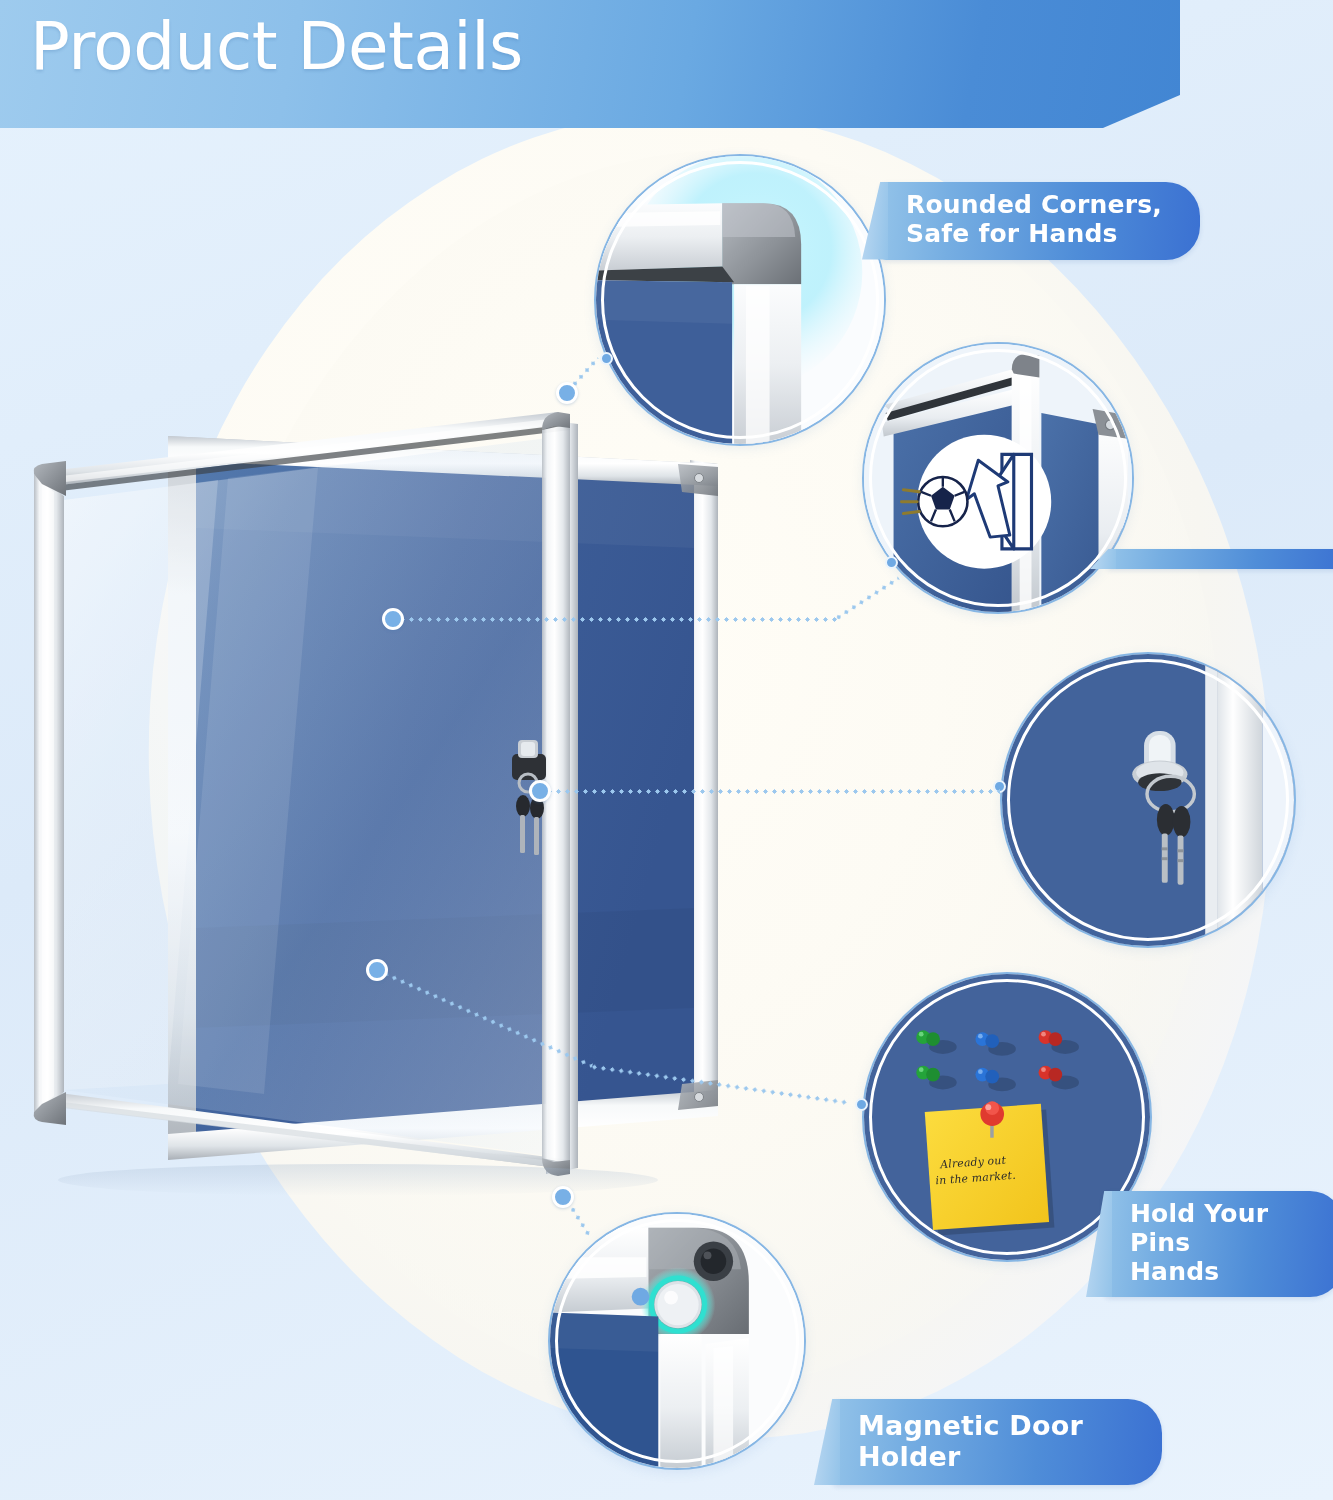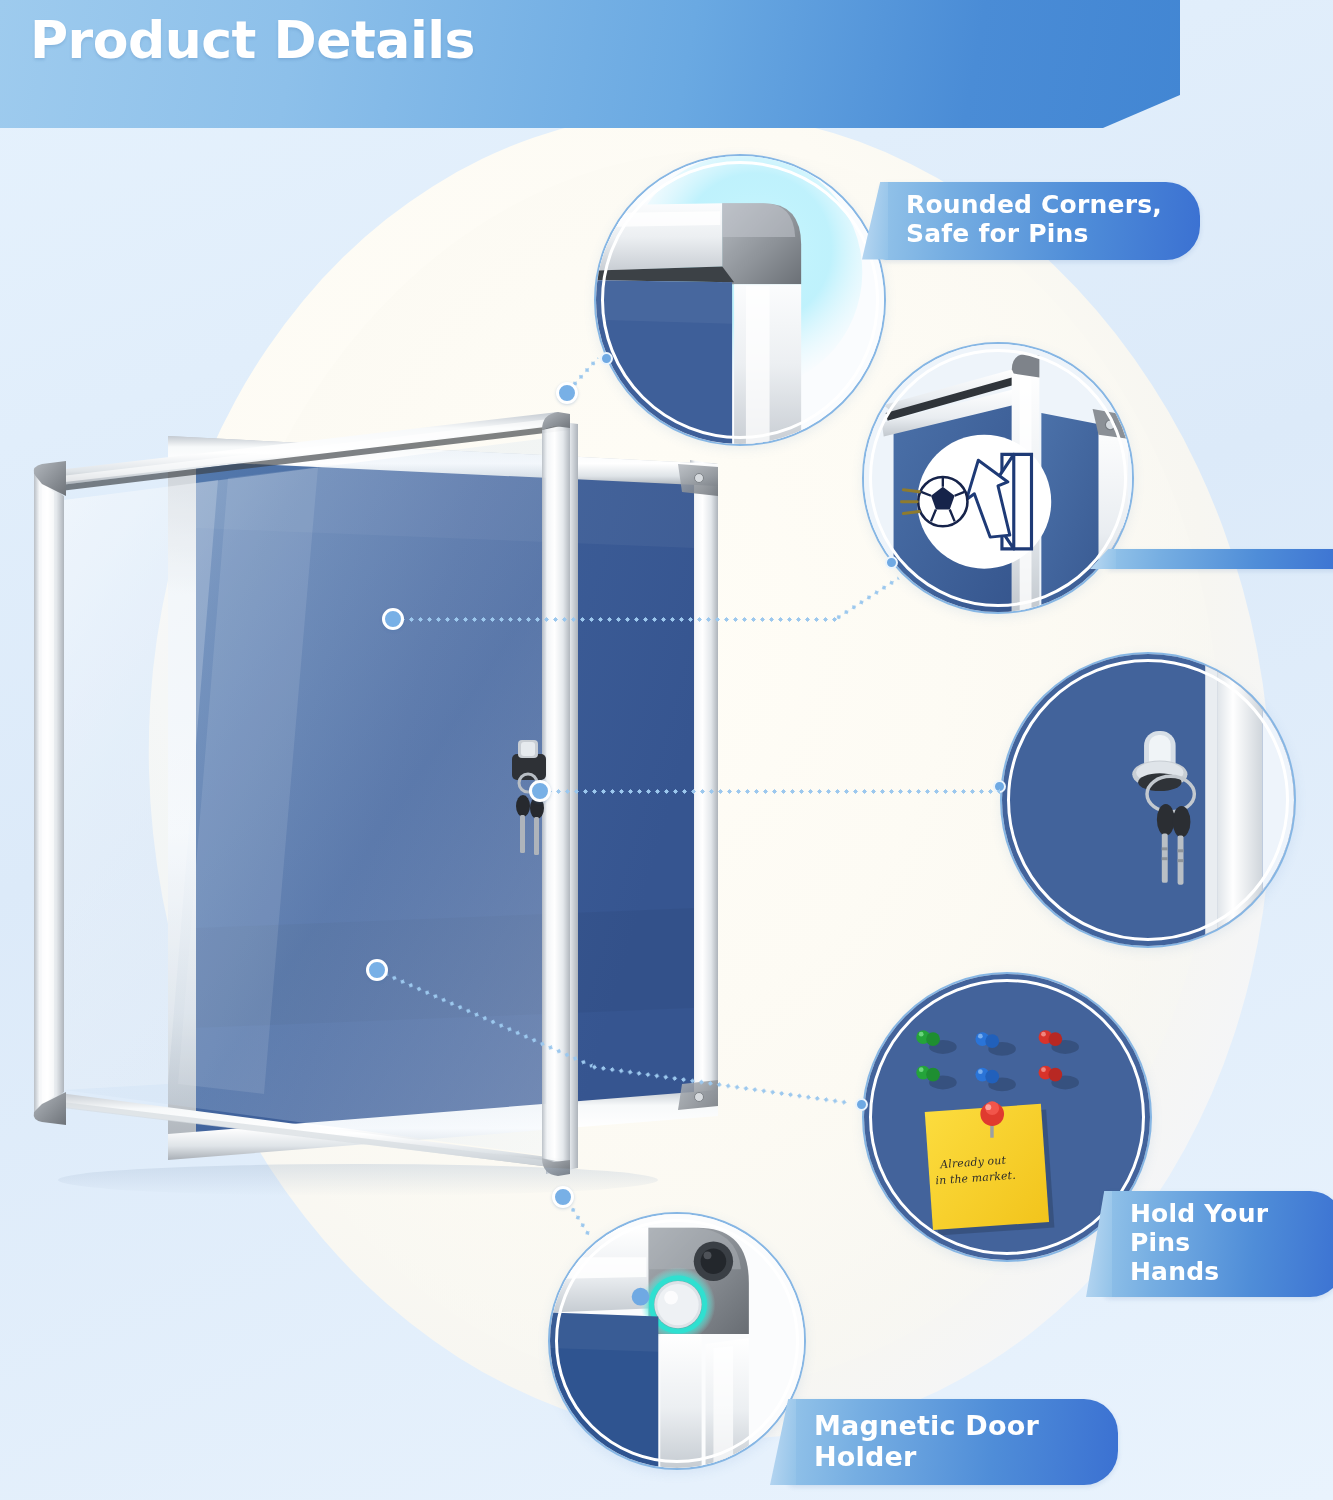--- a/index.html
+++ b/index.html
@@ -27,21 +27,21 @@
   }
 
   
   .banner {
     position:absolute; left:0; top:0; width:1180px; height:128px;
     background:linear-gradient(100deg,#9ecbee 0%,#8dc0ea 25%,#6aa9e2 58%,#4a8cd6 82%, #4286d3 100%);
     clip-path: polygon(0 0, 1180px 0, 1180px 95px, 1103px 128px, 0 128px);
   }
   .banner-title {
     position:absolute; left:30px; top:14px;
-    font-size:52px; font-weight:bold; color:#ffffff;
+    font-size:66px; font-weight:normal; color:#ffffff;
     letter-spacing:-.5px; line-height:1;
     text-shadow:0 2px 3px rgba(40,90,150,.18);
     font-family:"DejaVu Sans", sans-serif;
   }
 
   
   .pill {
     position:absolute;
     color:#fff; font-weight:bold;
     font-family:"DejaVu Sans", sans-serif;
@@ -58,21 +58,21 @@
   .pill .tail {
     position:absolute; left:-18px; top:0; width:26px; height:100%;
     background:linear-gradient(95deg,#bcd9f2 0%,#93c3e9 100%);
     clip-path:polygon(70% 0, 100% 0, 100% 100%, 0 100%);
   }
 
   #pill-rounded { left:880px; top:182px; width:320px; font-size:25px; }
   #pill-shatter { left:1108px; top:549px; width:240px; font-size:25px; }
   #pill-lock    { left:824px; top:873px; width:260px; font-size:27px; padding-top:11px; padding-bottom:13px; }
   #pill-pins    { left:1104px; top:1191px; width:240px; font-size:25px; }
-  #pill-magnet  { left:788px; top:1399px; width:330px; font-size:27px; padding-top:11px; padding-bottom:13px; }
+  #pill-magnet  { left:832px; top:1399px; width:330px; font-size:27px; padding-top:11px; padding-bottom:13px; }
 
   
   .circle {
     position:absolute; border-radius:50%;
     border:2px solid #86b6e4;
     background:#f6fafe;
     overflow:hidden;
     box-shadow:0 3px 12px rgba(90,140,200,.12);
   }
   .circle::after{
@@ -486,21 +486,21 @@
   <div class="dotline" style="left:382px; top:970px; width:230px; transform:rotate(24deg);"></div>
   <div class="dotline" style="left:590px; top:1064px; width:260px; transform:rotate(8deg);"></div>
   <div class="enddot" style="left:366px; top:959px;"></div>
 
   <div class="dotline" style="left:566px; top:1196px; width:46px; transform:rotate(58deg);"></div>
   <div class="enddot" style="left:552px; top:1186px;"></div>
 
   <div class="pill left-notch" id="pill-rounded">
     <span class="tail"></span>
     <span>Rounded Corners,
-Safe for Pins</span>
+Safe for Hands</span>
   </div>
 
   <div class="pill left-notch" id="pill-shatter">
     <span class="tail"></span>
   </div>
 
 
   <div class="pill left-notch" id="pill-pins">
     <span class="tail"></span>
     <span>Hold Your Pins

